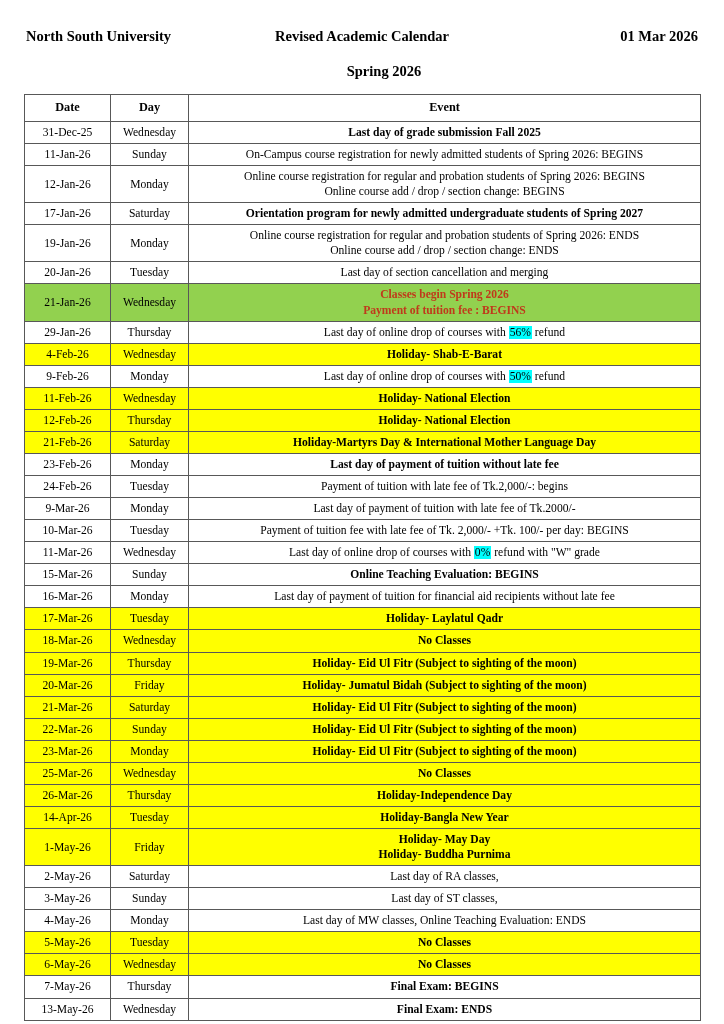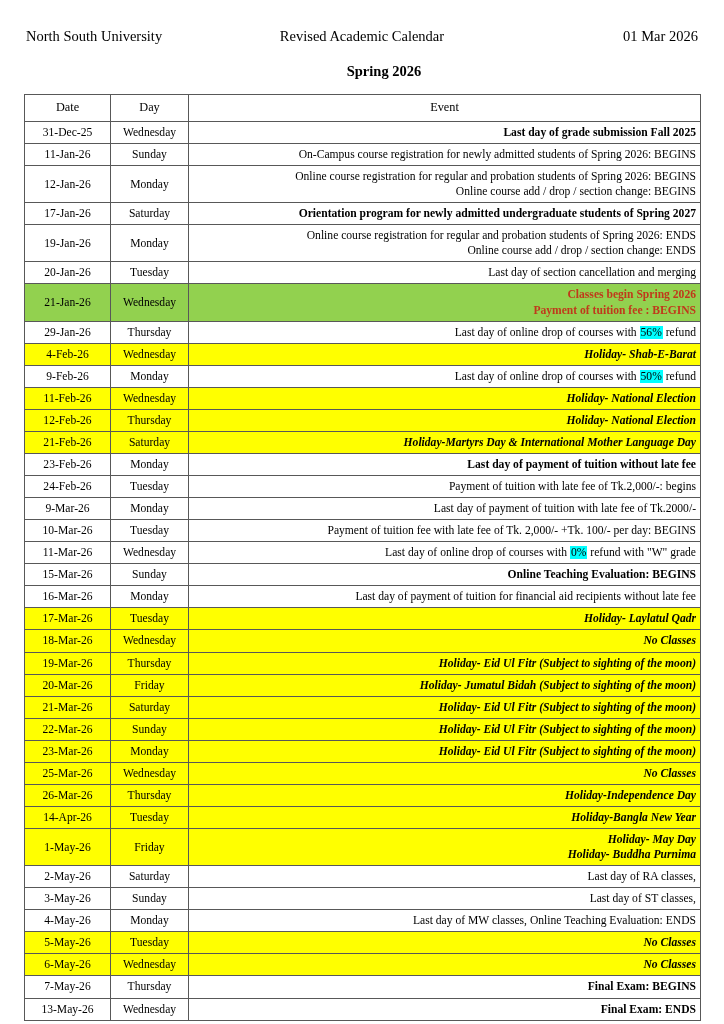--- a/index.html
+++ b/index.html
@@ -20,21 +20,21 @@
     height: 1024px;
     box-sizing: border-box;
     padding: 0;
   }
 
   
   .header-row {
     display: flex;
     align-items: baseline;
     padding: 28px 26px 0 26px;
-    font-weight: normal;
+    font-weight: bold;
     font-size: 14.5px;
     gap: 20px;
   }
   .hdr-left   { width: 33%; text-align: left; }
   .hdr-center { width: 34%; text-align: center; }
   .hdr-right  { width: 33%; text-align: right; }
 
   .subtitle {
     text-align: center;
     font-weight: bold;
@@ -59,43 +59,43 @@
 
   table.calendar th,
   table.calendar td {
     border: 1px solid #585858;
     font-size: 11.6px;
     line-height: 1.30;
     padding: 3px 4px;
     vertical-align: middle;
   }
   table.calendar thead th {
-    font-weight: normal;
+    font-weight: bold;
     text-align: center;
     font-size: 12.3px;
     padding: 5px 4px;
     background: #ffffff;
   }
   td.date, td.day {
     text-align: center;
     white-space: nowrap;
   }
   td.event {
-    text-align: right;
+    text-align: center;
     padding-left: 7px;
   }
 
   
   tr.r-green td { background: #92d14f; }
   tr.r-yellow td { background: #ffff00; }
   tr.r-white td { background: #ffffff; }
 
   
   .ev-bold   { font-weight: bold; }
-  .ev-holiday{ font-weight: bold; font-style: italic; }
+  .ev-holiday{ font-weight: bold; }
   .ev-green  { font-weight: bold; color: #c0391b; }
   .ev-plain  { font-weight: normal; }
 
   .hl-cyan {
     background: #00ffff;
     padding: 0 1px;
   }
 
   .ev-line { display: block; }
 </style>

